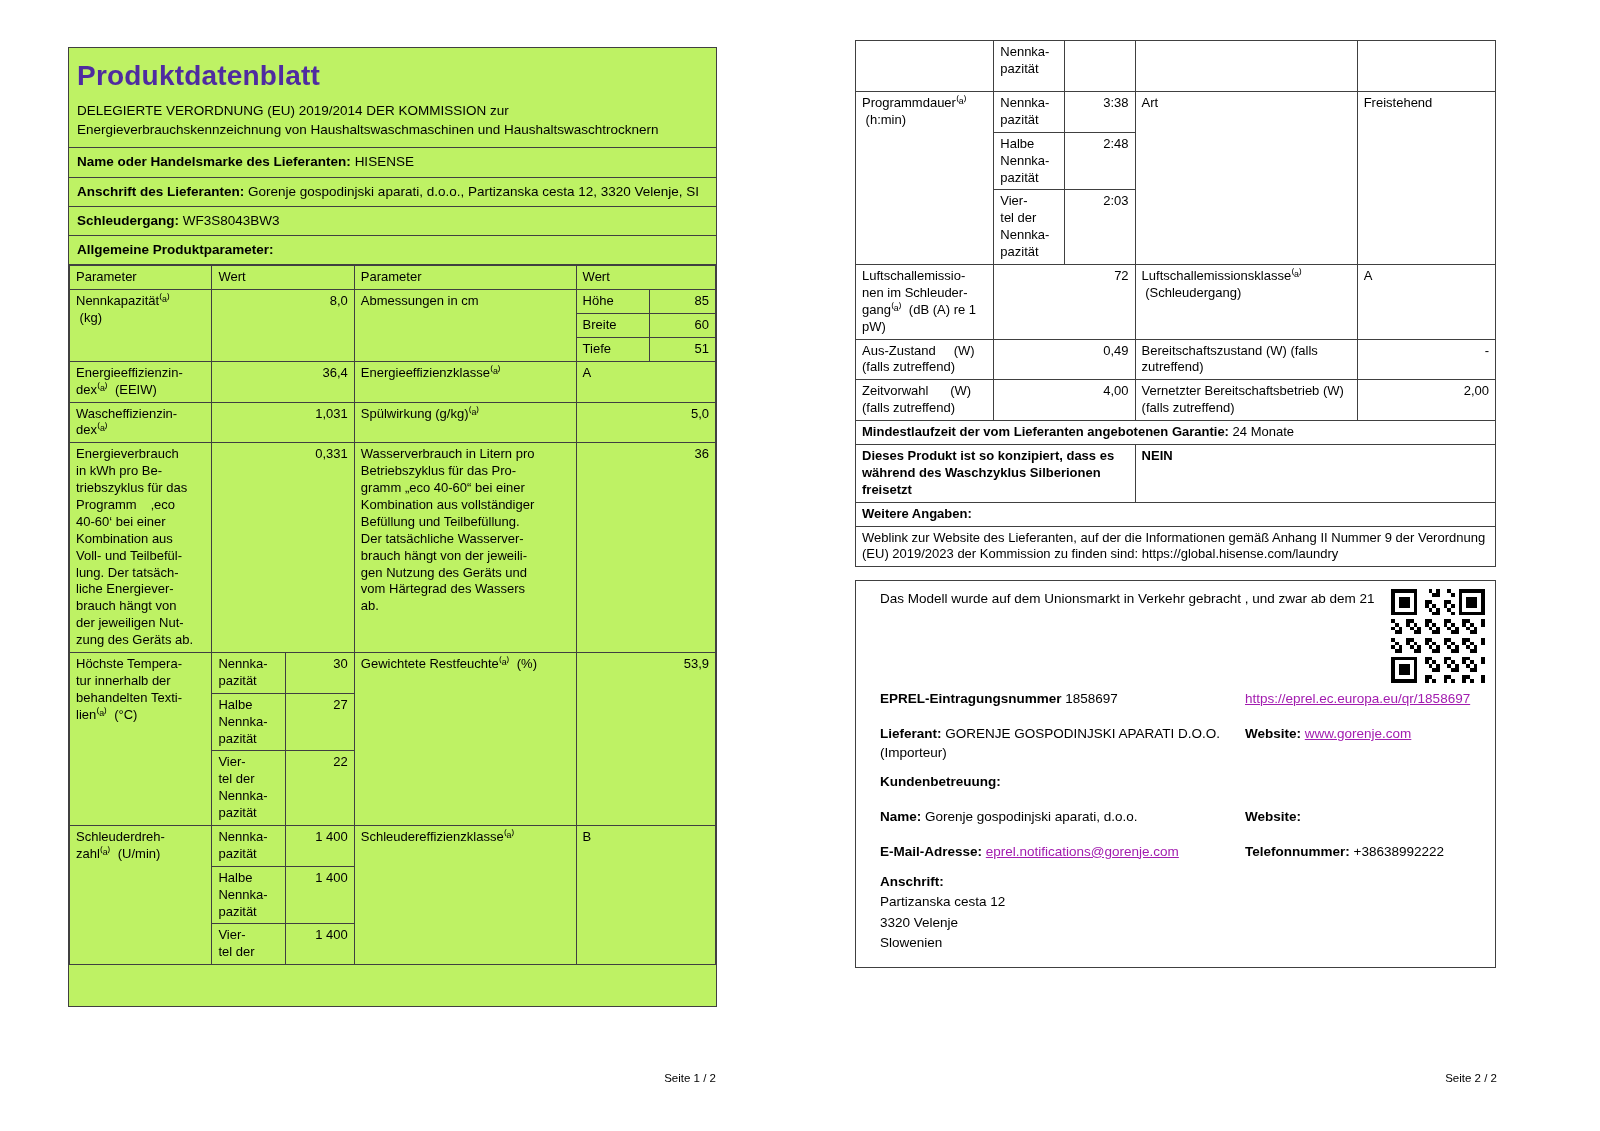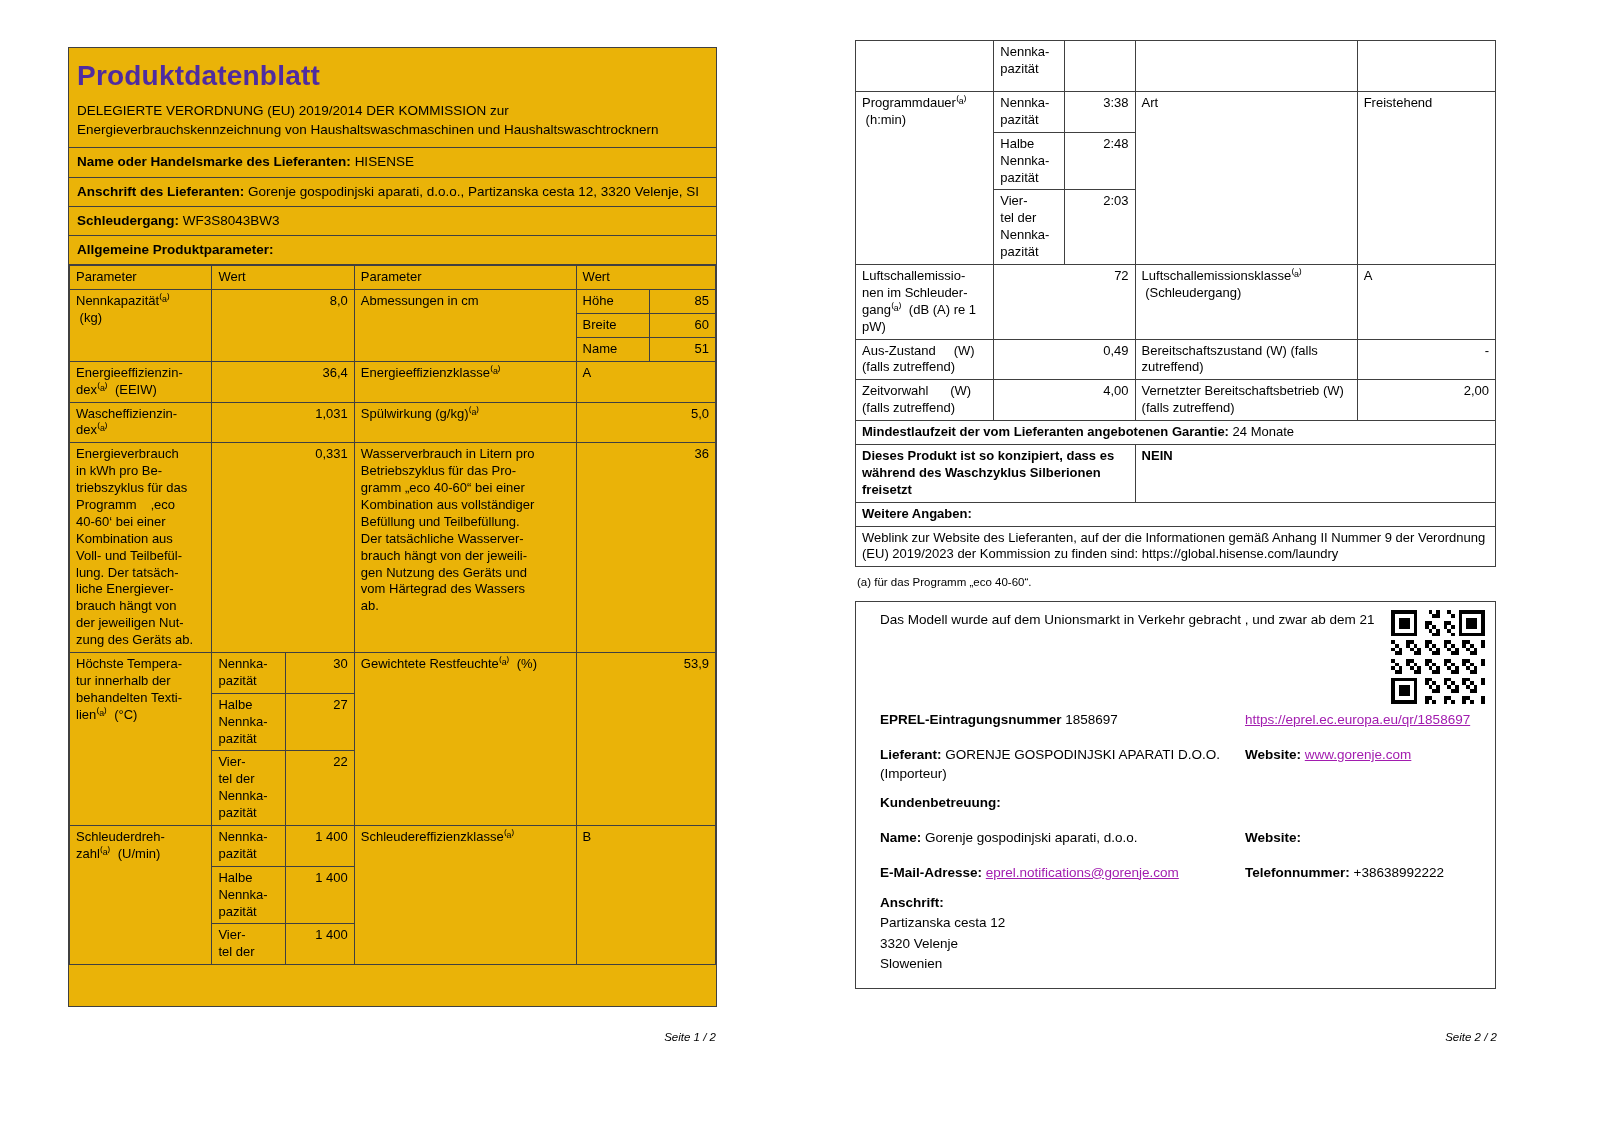--- a/index.html
+++ b/index.html
@@ -1,38 +1,38 @@
 <!DOCTYPE html>
 <html><head>
 <meta charset="utf-8">
 <style>
   html,body{margin:0;padding:0;}
   body{width:1600px;height:1131px;background:#ffffff;font-family:"Liberation Sans",sans-serif;color:#000;position:relative;overflow:hidden;}
-  .page1{position:absolute;left:68px;top:47px;width:647px;height:958px;border:1px solid #404040;overflow:hidden;background:#eab308;}
+  .page1{position:absolute;left:68px;top:47px;width:647px;height:958px;border:1px solid #404040;overflow:hidden;background:#bef264;}
   .p1-head{padding:12px 8px 8px 8px;border-bottom:1px solid #404040;}
   .title{font-size:28px;font-weight:bold;color:#4f2ca0;margin:0 0 9px 0;letter-spacing:0.2px;}
   .reg{font-size:13.5px;line-height:1.42;margin:0;}
   .kv{padding:5px 8px;border-bottom:1px solid #404040;font-size:13.5px;line-height:1.35;}
   .b{font-weight:bold;}
   table.pt{border-collapse:collapse;width:100%;table-layout:fixed;font-size:13px;line-height:1.3;}
   table.pt td{border:1px solid #404040;padding:3px 6px;vertical-align:top;white-space:pre-line;overflow:hidden;}
   td.num{text-align:right;}
   .page2{position:absolute;left:855px;top:40px;width:641px;}
   .h44 td{height:44px;}
   .fnote{font-size:11.5px;margin:9px 0 0 2px;}
   .ebox{position:relative;border:1px solid #404040;margin-top:13px;padding:10px 10px 14px 24px;font-size:13.5px;background:#fff;}
   .market{width:518px;white-space:nowrap;overflow:hidden;margin-bottom:84px;}
   .qr{position:absolute;top:8px;right:10px;width:94px;height:94px;}
   .erow{display:flex;margin-bottom:11px;margin-top:16px;}
   .el{flex:1;padding-right:14px;line-height:1.38;}
   .er{width:240px;line-height:1.38;}
   .link{color:#a21caf;text-decoration:underline;word-break:break-all;cursor:pointer;}
   .addr{line-height:1.5;}
   .mt4{margin-top:4px;}
-  .pfoot{position:absolute;top:1031px;font-size:11.5px;text-align:right;font-style:italic;}
+  .pfoot{position:absolute;top:1072px;font-size:11.5px;text-align:right;}
   #f1{left:68px;width:648px;}
   #f2{left:855px;width:642px;}
 </style>
 </head>
 <body>
 
 <div class="page1">
   <div class="p1-head">
     <h1 class="title">Produktdatenblatt</h1>
     <p class="reg">DELEGIERTE VERORDNUNG (EU) 2019/2014 DER KOMMISSION zur Energieverbrauchskennzeichnung von Haushaltswaschmaschinen und Haushaltswaschtrocknern</p>
@@ -64,21 +64,21 @@
       <td rowspan="3" colspan="2" class="num">8,0</td>
       <td rowspan="3">Abmessungen in cm</td>
       <td>Höhe</td>
       <td class="num">85</td>
     </tr>
     <tr>
           <td>Breite</td>
           <td class="num">60</td>
         </tr>
     <tr>
-          <td>Name</td>
+          <td>Tiefe</td>
           <td class="num">51</td>
         </tr>
     <tr>
       <td>Energieeffizienzin-
 dex⁽ᵃ⁾&nbsp;&nbsp;(EEIW)</td>
       <td colspan="2" class="num">36,4</td>
       <td>Energieeffizienzklasse⁽ᵃ⁾</td>
       <td colspan="2">A</td>
     </tr>
     <tr>
@@ -236,21 +236,20 @@
     </tr>
     <tr>
           <td colspan="5" class="b">Weitere Angaben:</td>
         </tr>
     <tr>
       <td colspan="5"><span>Weblink zur Website des Lieferanten, auf der die Informationen gemäß Anhang II Nummer 9 der Verordnung (EU) 2019/2023 der Kommission zu finden sind:</span> <span>https://global.hisense.com/laundry</span></td>
     </tr>
     </tbody>
   </table>
 
-  <div class="fnote">(a) für das Programm „eco 40-60“.</div>
 
   <div class="ebox">
     <div class="market">Das Modell wurde auf dem Unionsmarkt in Verkehr gebracht , und zwar ab dem 21</div>
     <svg id="qr" class="qr" viewBox="0 0 25 25" preserveAspectRatio="none" shape-rendering="crispEdges">
         <rect width="25" height="25" fill="#fff"></rect>
         <g fill="#000">
           <rect x="0" y="0" width="1" height="1"></rect>
           <rect x="1" y="0" width="1" height="1"></rect>
           <rect x="2" y="0" width="1" height="1"></rect>
           <rect x="3" y="0" width="1" height="1"></rect>

